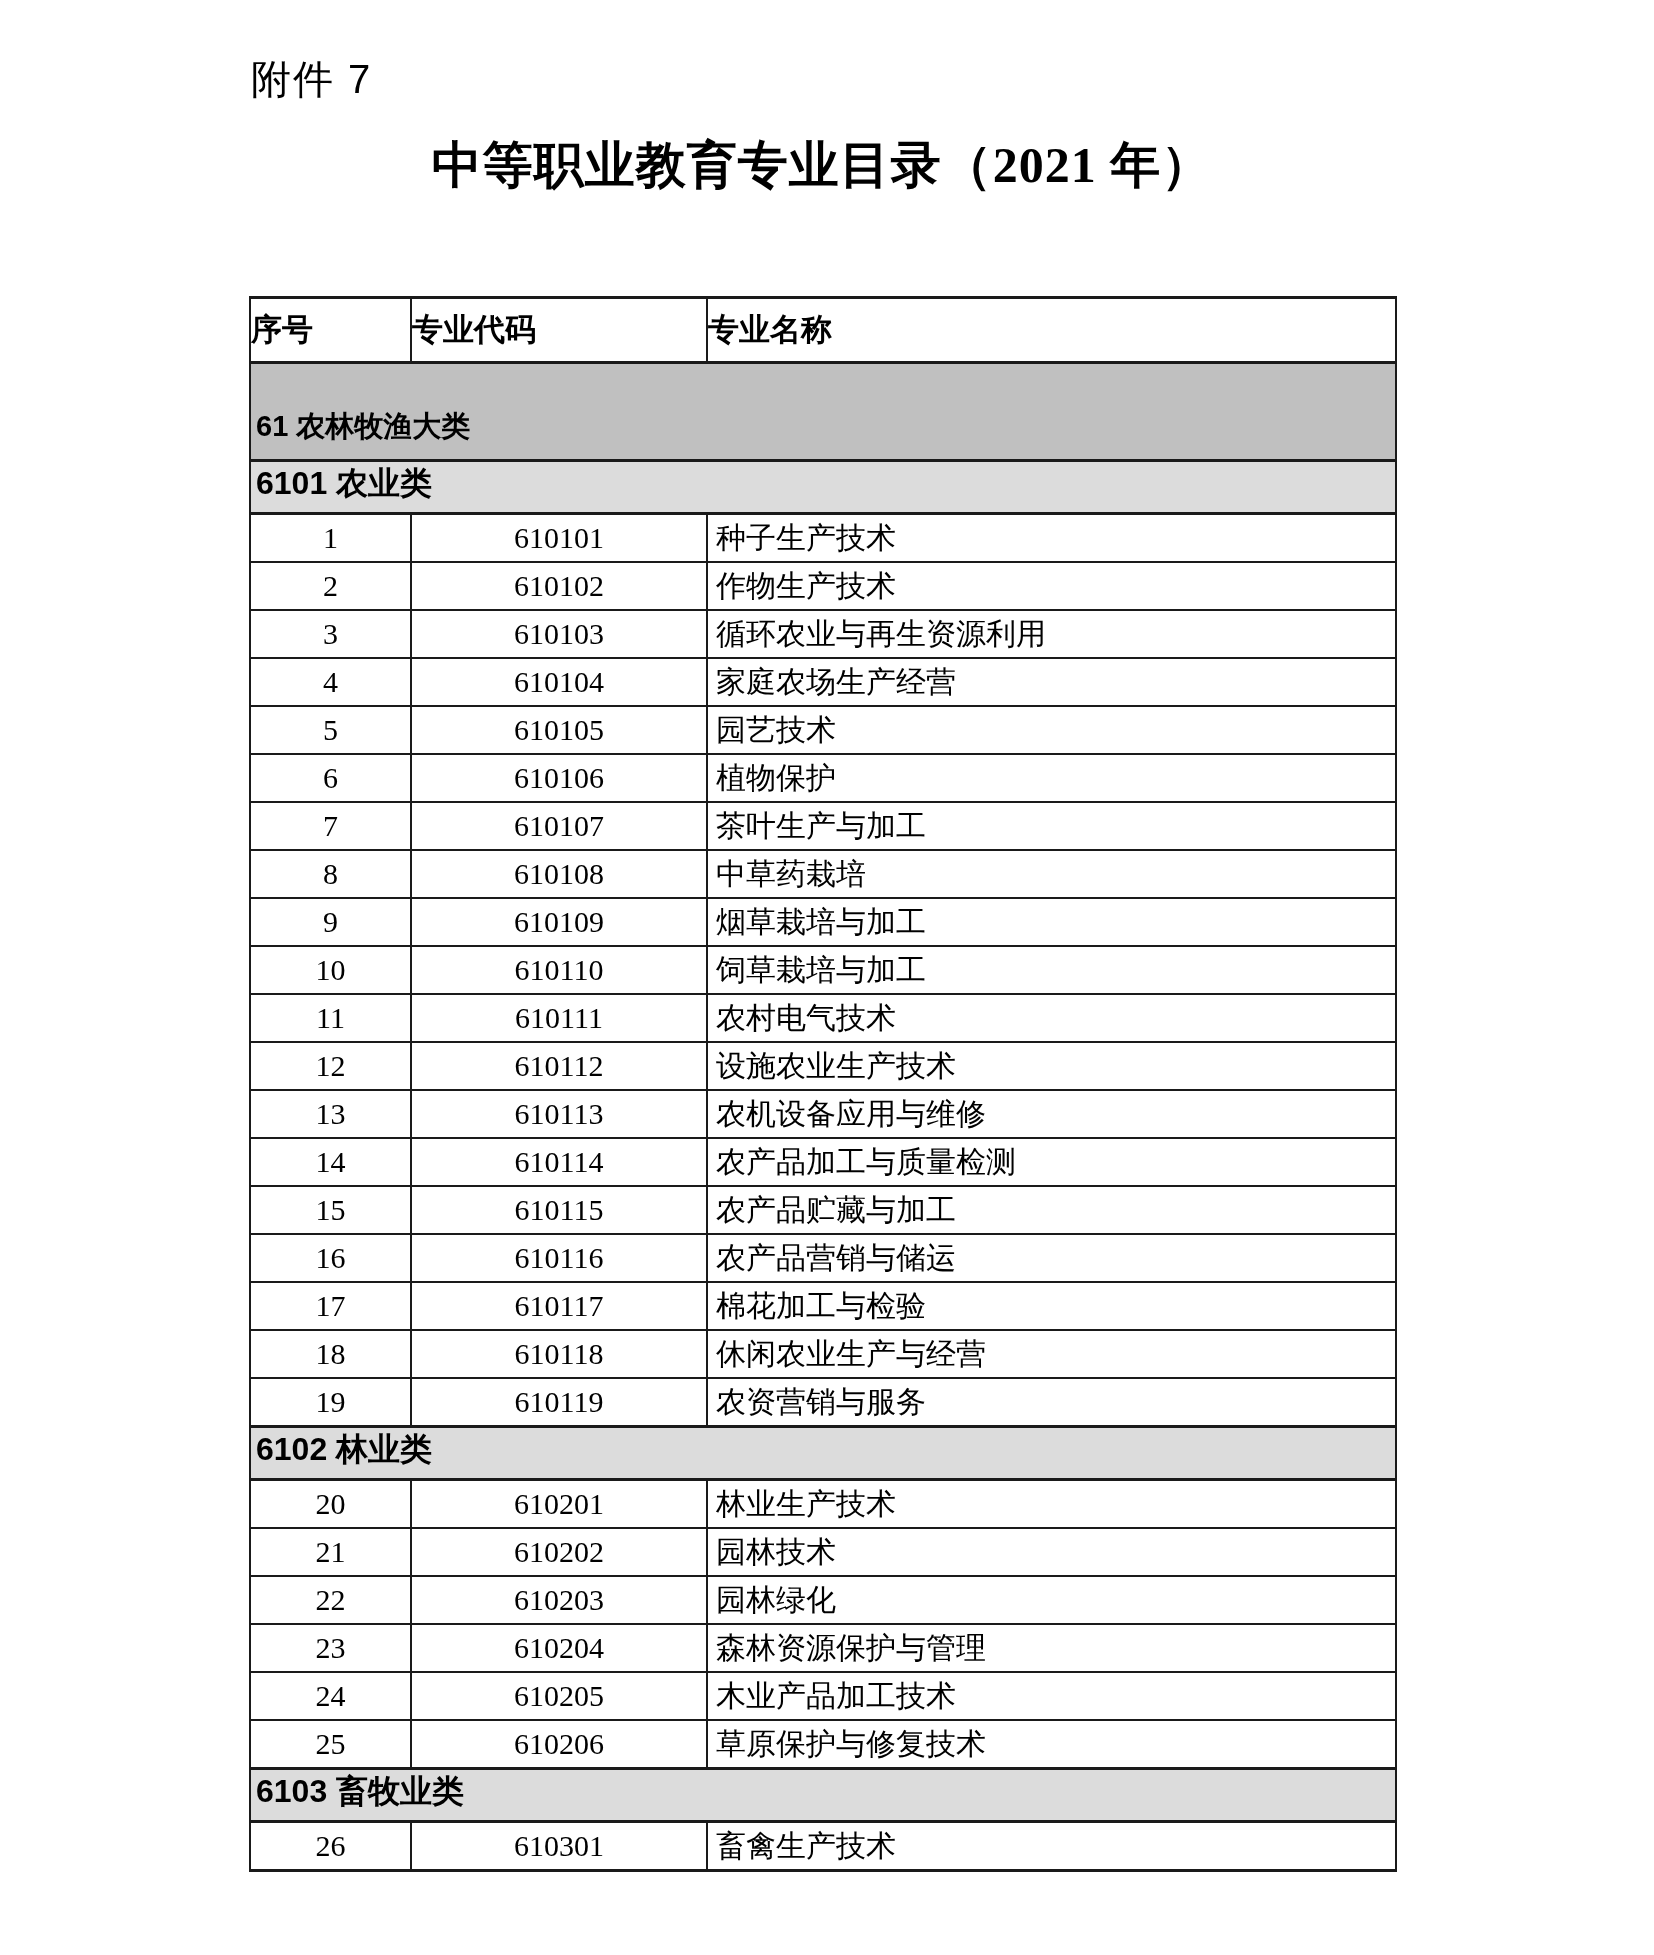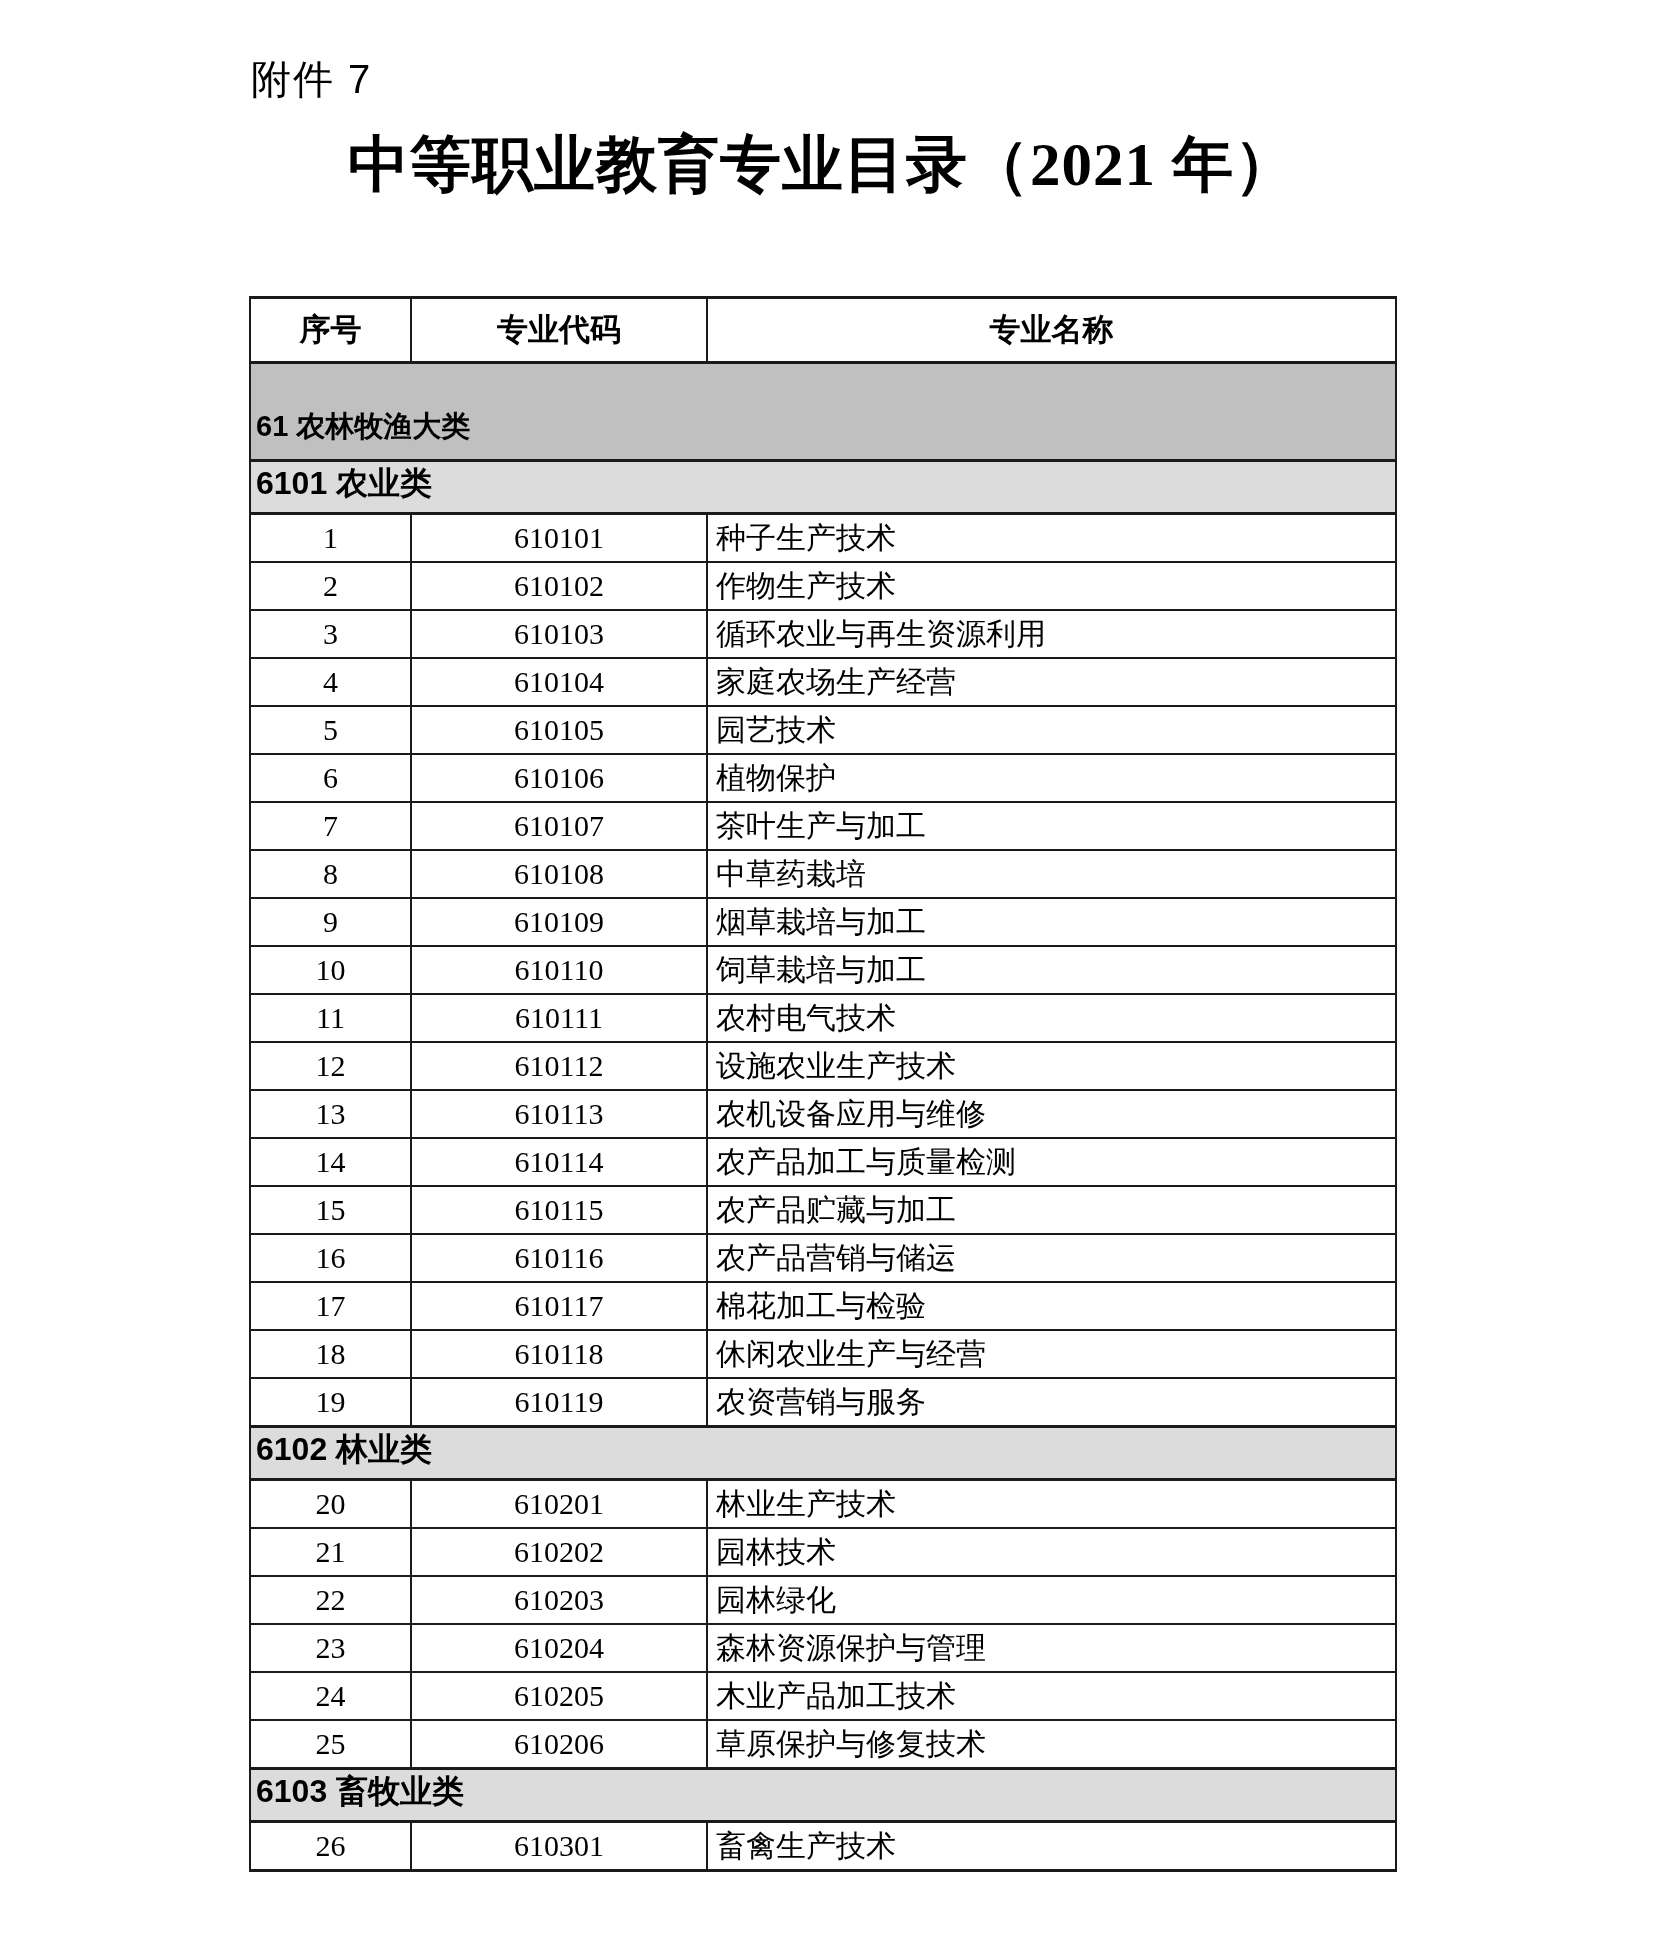--- a/index.html
+++ b/index.html
@@ -26,21 +26,21 @@
     font-family: "Liberation Sans", "DejaVu Sans", sans-serif;
     letter-spacing: 2px;
   }
   .title {
     position: absolute;
     left: 249px;
     top: 132px;
     width: 1146px;
     margin: 0;
     text-align: center;
-    font-size: 61px;
+    font-size: 50px;
     line-height: 66px;
     font-weight: bold;
     font-family: "Liberation Serif", "DejaVu Serif", serif;
     letter-spacing: 1px;
     white-space: nowrap;
   }
   table.catalog {
     position: absolute;
     left: 249px;
     top: 296px;
@@ -58,21 +58,21 @@
     padding: 0;
     overflow: hidden;
   }
   thead th {
     height: 62px;
     border-top-width: 3px;
     border-bottom-width: 3px;
     font-family: "Liberation Sans", "DejaVu Sans", sans-serif;
     font-weight: bold;
     font-size: 31px;
-    text-align: center;
+    text-align: left;
     background: #ffffff;
   }
   tr.category td {
     height: 83px;
     background: var(--category-bg, #c0c0c0);
     border-top-width: 3px;
     border-bottom-width: 3px;
     font-family: "Liberation Sans", "DejaVu Sans", sans-serif;
     font-weight: bold;
     font-size: 29px;

